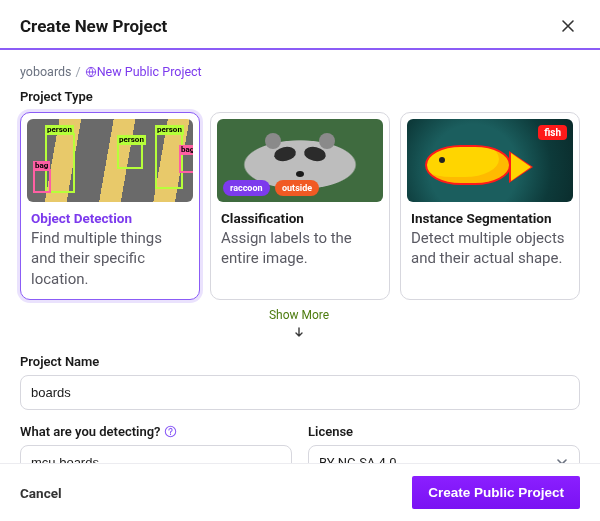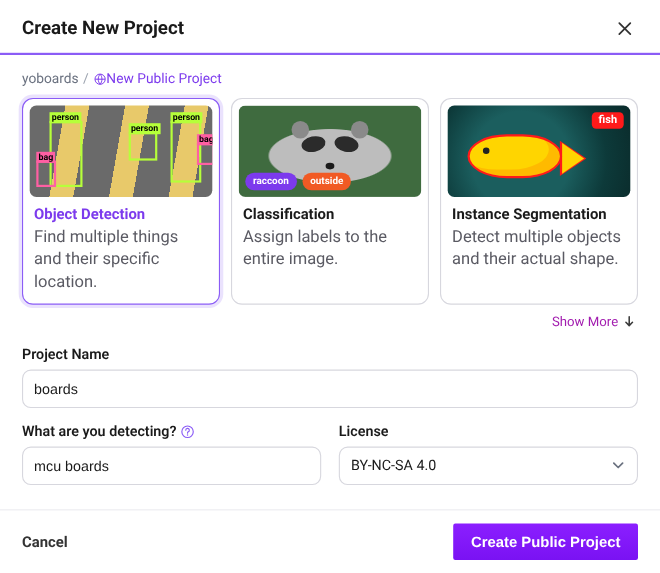--- a/index.html
+++ b/index.html
@@ -174,23 +174,24 @@
   }
   .card.selected .card-title { color:#7c3aed; }
   .card-desc {
     font-size: 15px;
     color: #5a5a63;
     margin: 0 4px;
     line-height: 1.35;
   }
   .show-more {
     display:flex; justify-content:flex-end; align-items:center;
-    gap:4px; font-size:12px; color:#a21caf;
+    gap:4px; font-size:12px; color:#4d7c0f;
     margin: 8px 2px 10px 0;
     cursor:pointer;
+    flex-direction:column;
   }
   .field-row { display:flex; gap:16px; }
   .field { flex:1; display:flex; flex-direction:column; }
   .field-label {
     font-size: 13px; font-weight:600; margin: 6px 0 6px 0;
     display:flex; align-items:center; gap:4px;
   }
   .help-icon { color:#8b5cf6; width:13px; height:13px; }
   input.text, .select {
     width:100%; height:35px;
@@ -242,20 +243,21 @@
       <span class="sep">/</span>
       <span class="current">
         <svg class="globe-icon" viewBox="0 0 16 16">
             <circle cx="8" cy="8" r="6.2" fill="none" stroke="#7c3aed" stroke-width="1.2"></circle>
             <path d="M2 8 H14 M8 2 C5 5 5 11 8 14 M8 2 C11 5 11 11 8 14" fill="none" stroke="#7c3aed" stroke-width="1.2"></path>
           </svg>
         <span>New Public Project</span>
       </span>
     </div>
 
+    <div class="section-label">Project Type</div>
 
     <div class="cards">
 
       <div class="card selected">
         <div class="thumb od">
           <div class="bb person" style="left:18px; top:14px; width:30px; height:60px;">
               <span>person</span>
             </div>
           <div class="bb person" style="left:90px; top:24px; width:26px; height:26px;">
               <span>person</span>

